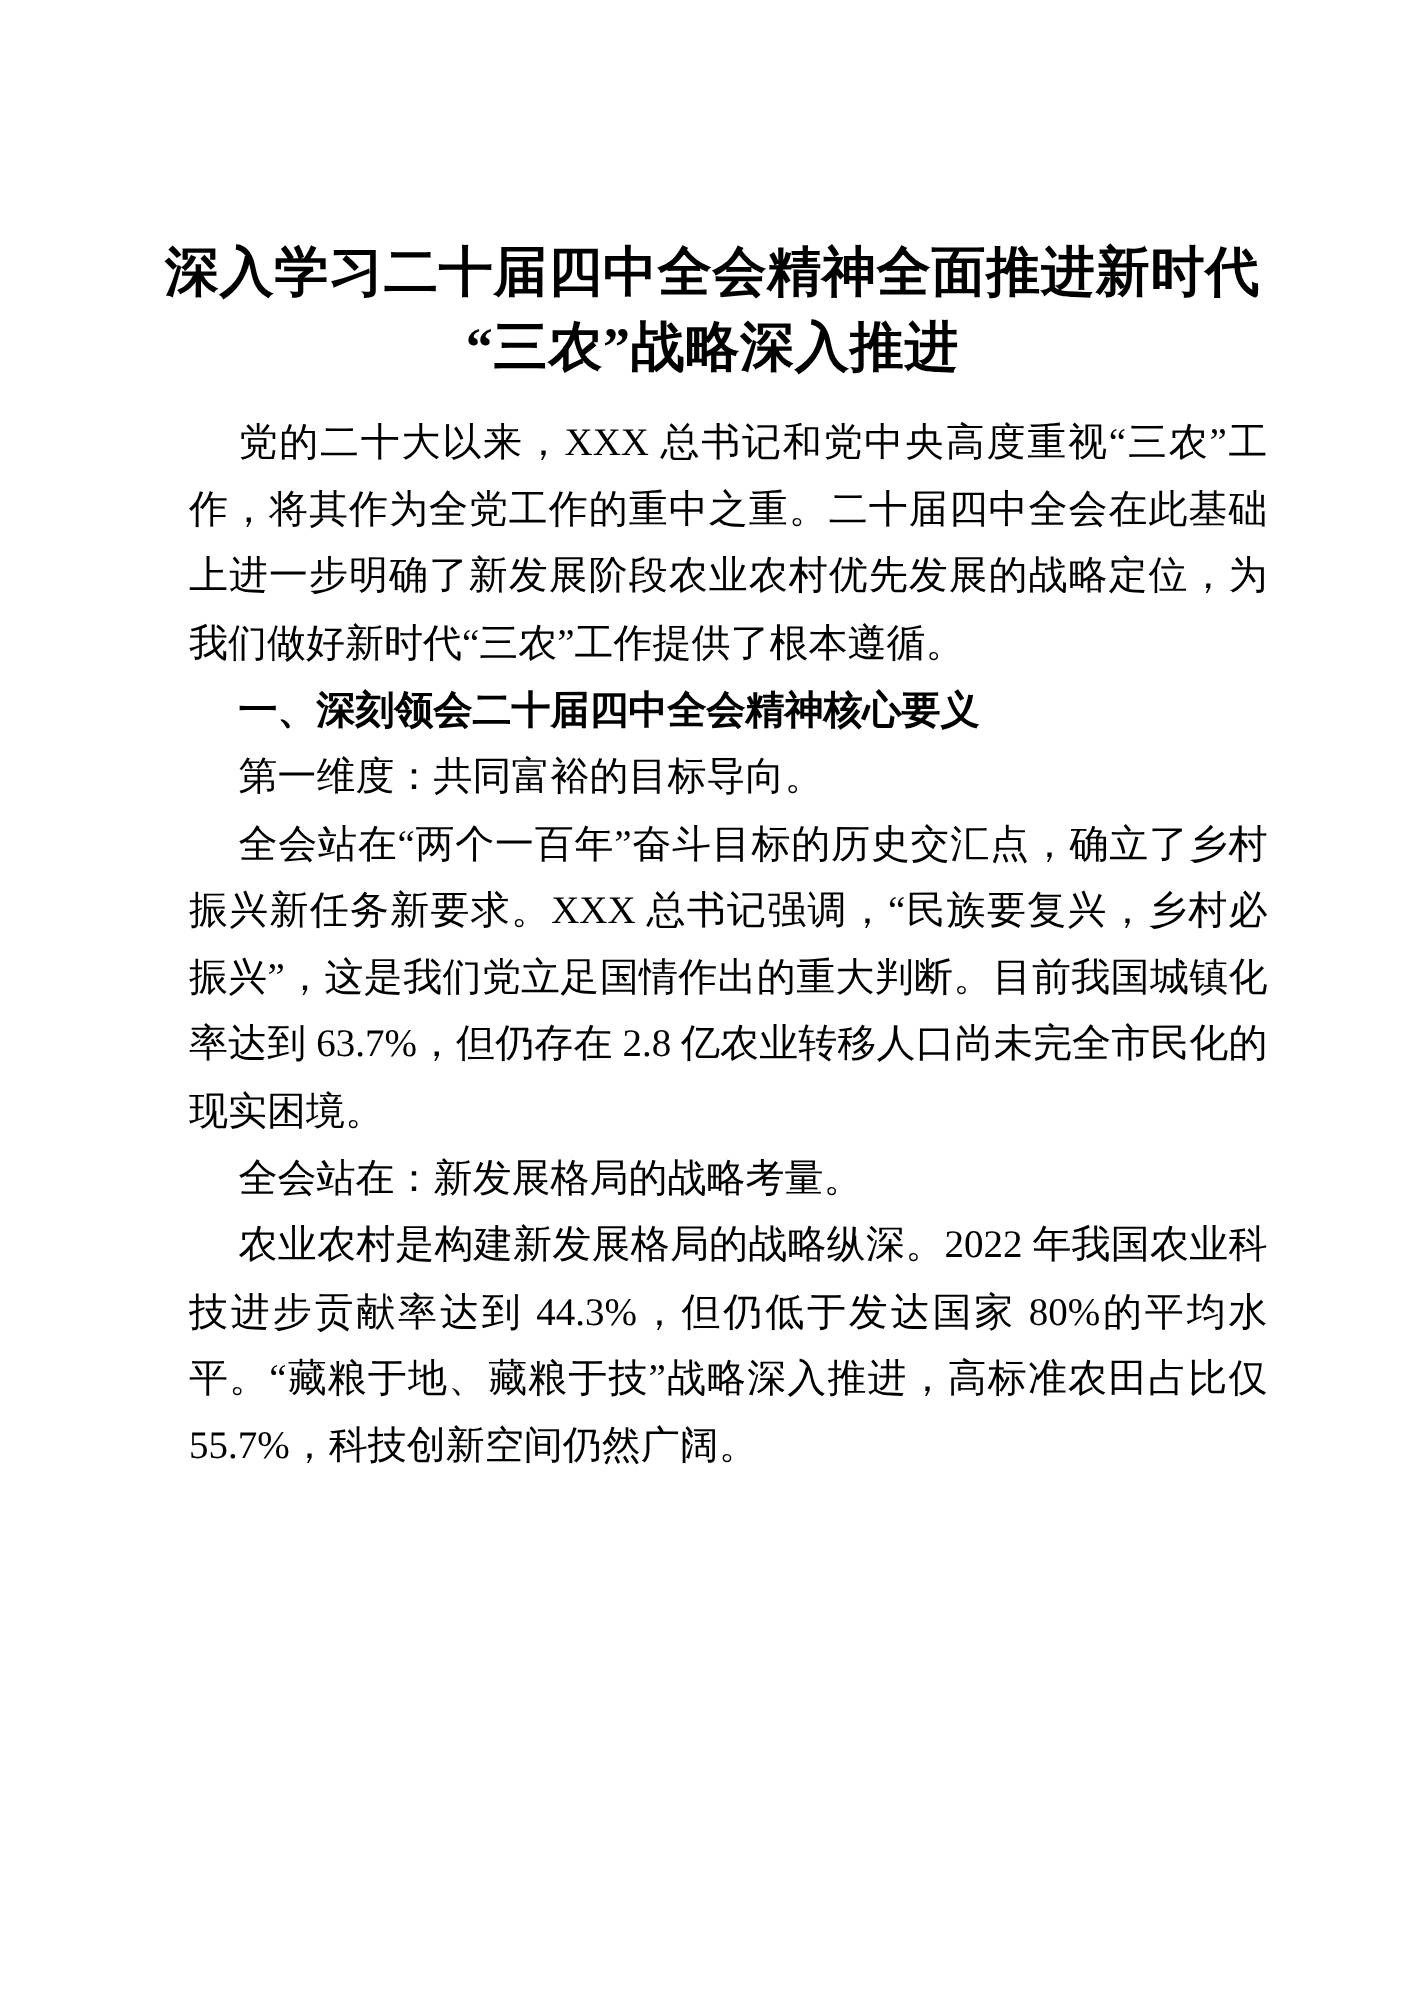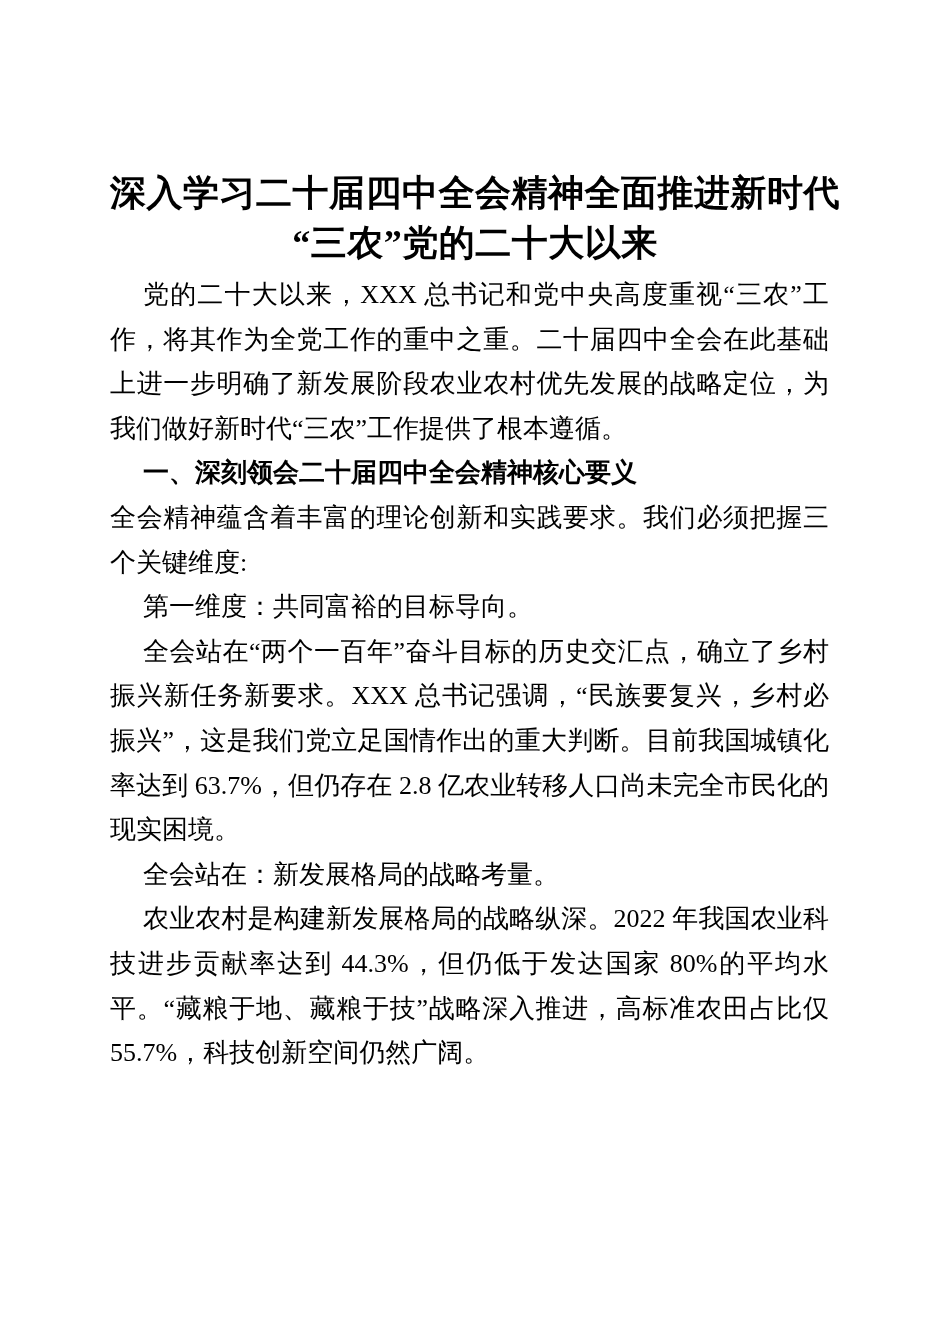--- a/index.html
+++ b/index.html
@@ -11,78 +11,77 @@
     position: relative;
     width: 950px;
     height: 1344px;
     background: #ffffff;
     color: #000000;
     overflow: hidden;
   }
   .doc-title {
     position: absolute;
     left: 35px;
-    top: 168px;
+    top: 156px;
     width: 880px;
     margin: 0;
     text-align: center;
     font-family: "Liberation Serif", "DejaVu Serif", serif;
     font-weight: 700;
     font-size: 36px;
     line-height: 50px;
     letter-spacing: 0.5px;
   }
   .doc-title .title-line {
     display: block;
     white-space: nowrap;
   }
   .content {
     position: absolute;
-    left: 110px;
+    left: 126px;
     top: 273px;
     width: 719px;
     font-family: "Liberation Serif", "DejaVu Serif", serif;
     font-size: 26px;
     line-height: 44.6px;
     text-align: justify;
     text-justify: inter-character;
   }
   .content p {
     margin: 0;
   }
   .content .indent {
     text-indent: 33px;
   }
   .section-heading {
     margin: 0;
-    font-family: Liberation Serif, serif;
+    font-family: Liberation Sans, sans-serif;
     font-weight: 700;
     font-size: 26px;
     line-height: 44.6px;
     text-indent: 33px;
     white-space: nowrap;
   }
 </style>
 </head>
 <body>
 
 <div class="page">
 
   <h1 class="doc-title">
     <span class="title-line">深入学习二十届四中全会精神全面推进新时代</span>
-    <span class="title-line">“三农”党的二十大以来</span>
+    <span class="title-line">“三农”战略深入推进</span>
   </h1>
 
   <div class="content">
 
     <p class="indent">党的二十大以来，XXX 总书记和党中央高度重视“三农”工作，将其作为全党工作的重中之重。二十届四中全会在此基础上进一步明确了新发展阶段农业农村优先发展的战略定位，为我们做好新时代“三农”工作提供了根本遵循。</p>
 
     <h2 class="section-heading">一、深刻领会二十届四中全会精神核心要义</h2>
 
-    <p>全会精神蕴含着丰富的理论创新和实践要求。我们必须把握三个关键维度:</p>
 
     <p class="indent">第一维度：共同富裕的目标导向。</p>
 
     <p class="indent">全会站在“两个一百年”奋斗目标的历史交汇点，确立了乡村振兴新任务新要求。XXX 总书记强调，“民族要复兴，乡村必振兴”，这是我们党立足国情作出的重大判断。目前我国城镇化率达到 63.7%，但仍存在 2.8 亿农业转移人口尚未完全市民化的现实困境。</p>
 
     <p class="indent">全会站在：新发展格局的战略考量。</p>
 
     <p class="indent">农业农村是构建新发展格局的战略纵深。2022 年我国农业科技进步贡献率达到 44.3%，但仍低于发达国家 80%的平均水平。“藏粮于地、藏粮于技”战略深入推进，高标准农田占比仅 55.7%，科技创新空间仍然广阔。</p>
 
 

